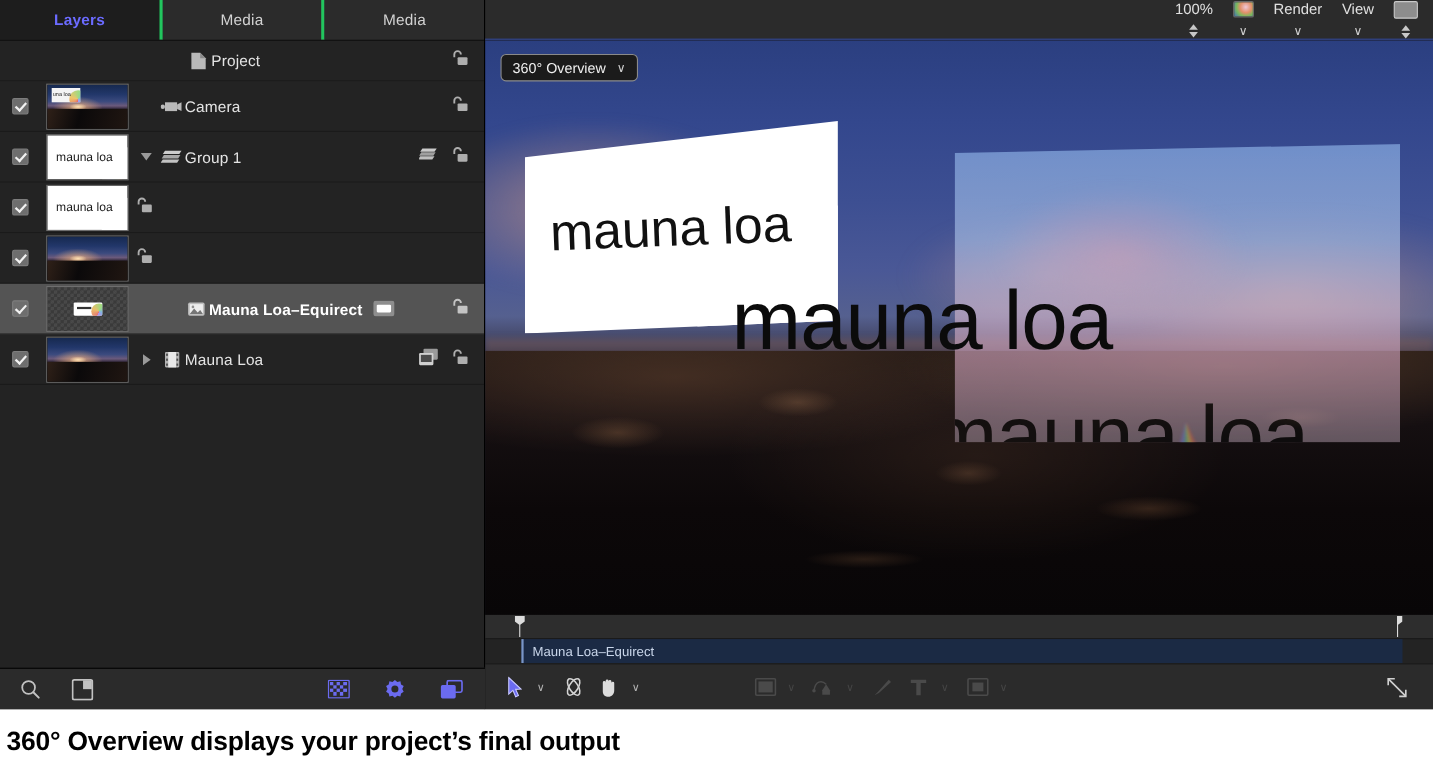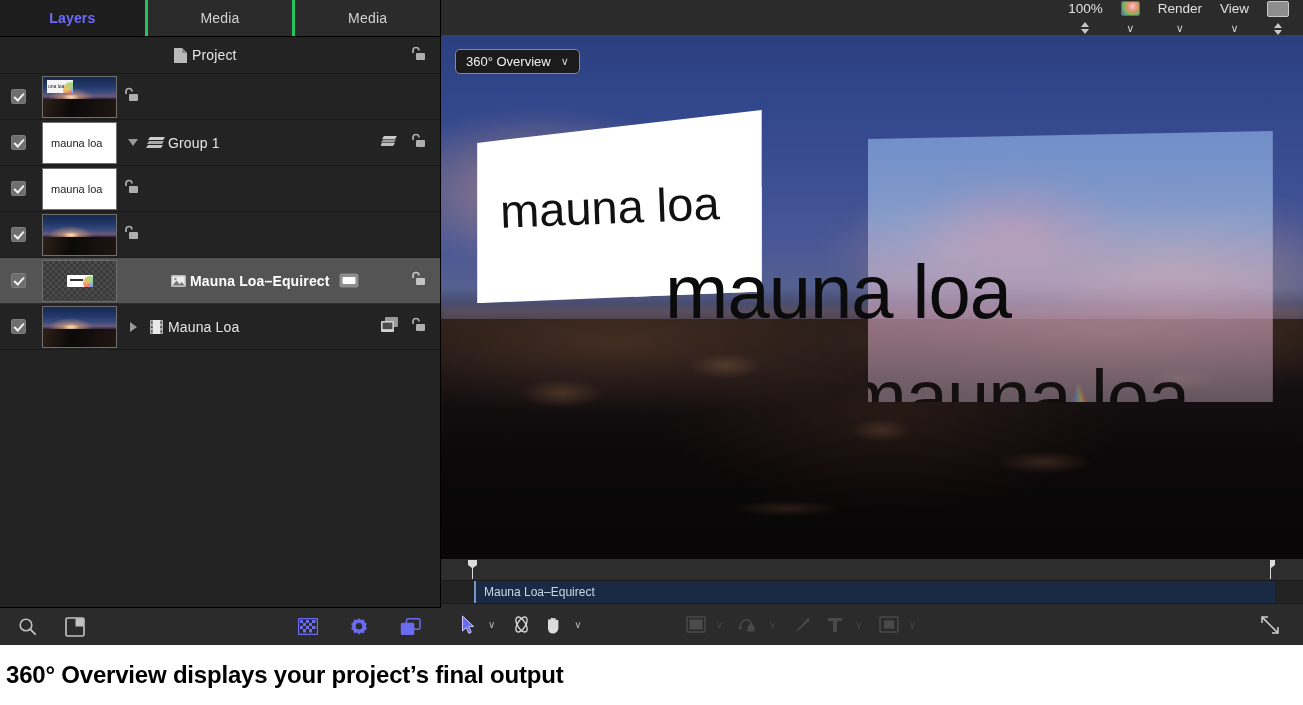--- a/index.html
+++ b/index.html
@@ -532,20 +532,31 @@
         <div class="thumb-cell">
           <div class="thumb">
             <div class="photo-thumb">
                 <div class="glow"></div>
               </div>
             <div class="camera-thumb-overlay">
               <div class="crb"></div>
               <div class="ctext">una loa</div>
             </div>
           </div>
+        </div>
+        <div class="name-cell">
+          <div class="disc"></div>
+          <div class="row-icon">
+            <svg width="20" height="14" viewBox="0 0 20 14">
+              <rect x="4" y="3" width="11" height="8" fill="#b9b9b9"></rect>
+              <path d="M15 5 l4 -2 v8 l-4 -2 z" fill="#b9b9b9"></path>
+              <circle cx="2" cy="7" r="2" fill="#b9b9b9"></circle>
+            </svg>
+          </div>
+          <span class="row-label">Camera</span>
         </div>
         <div class="right-cell">
           <span>
             <svg width="17" height="15" viewBox="0 0 17 15">
               <path d="M4 7 V4.5 a3 3 0 0 1 6 0" fill="none" stroke="#aeaeae" stroke-width="1.7"></path>
               <rect x="7" y="7" width="9" height="7" rx="1" fill="#aeaeae"></rect>
             </svg>
           </span>
         </div>
       </div>

